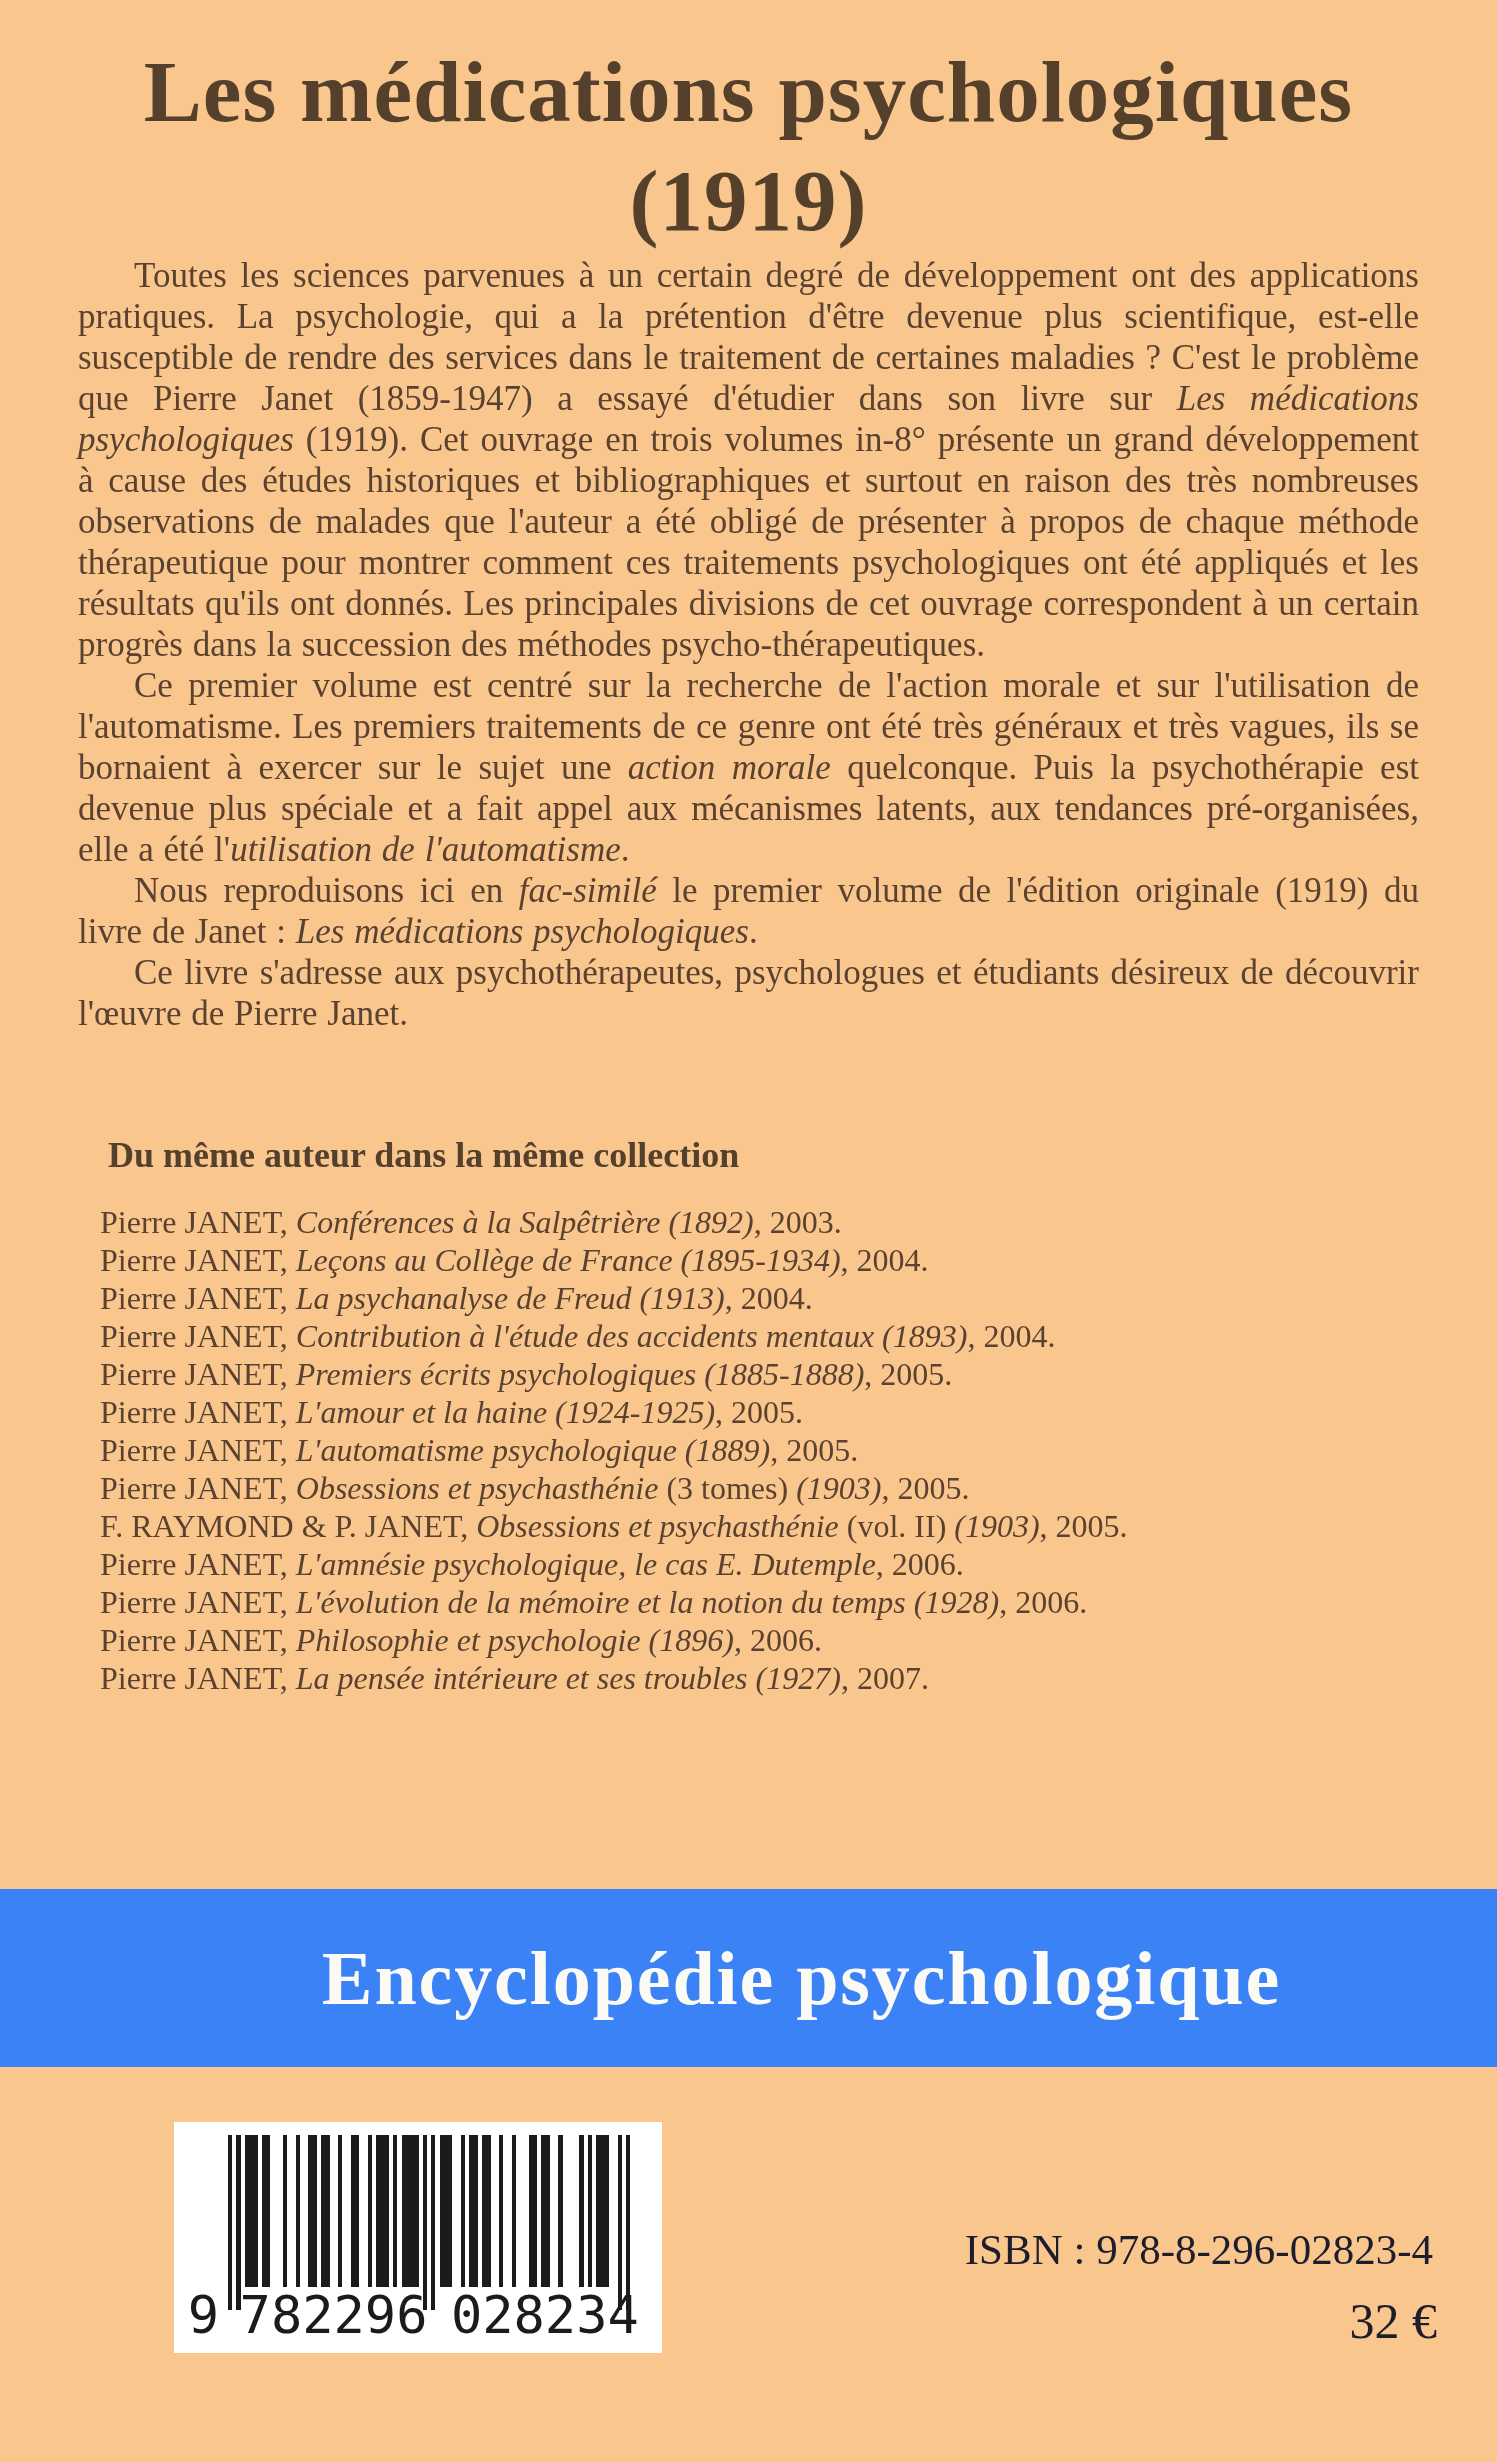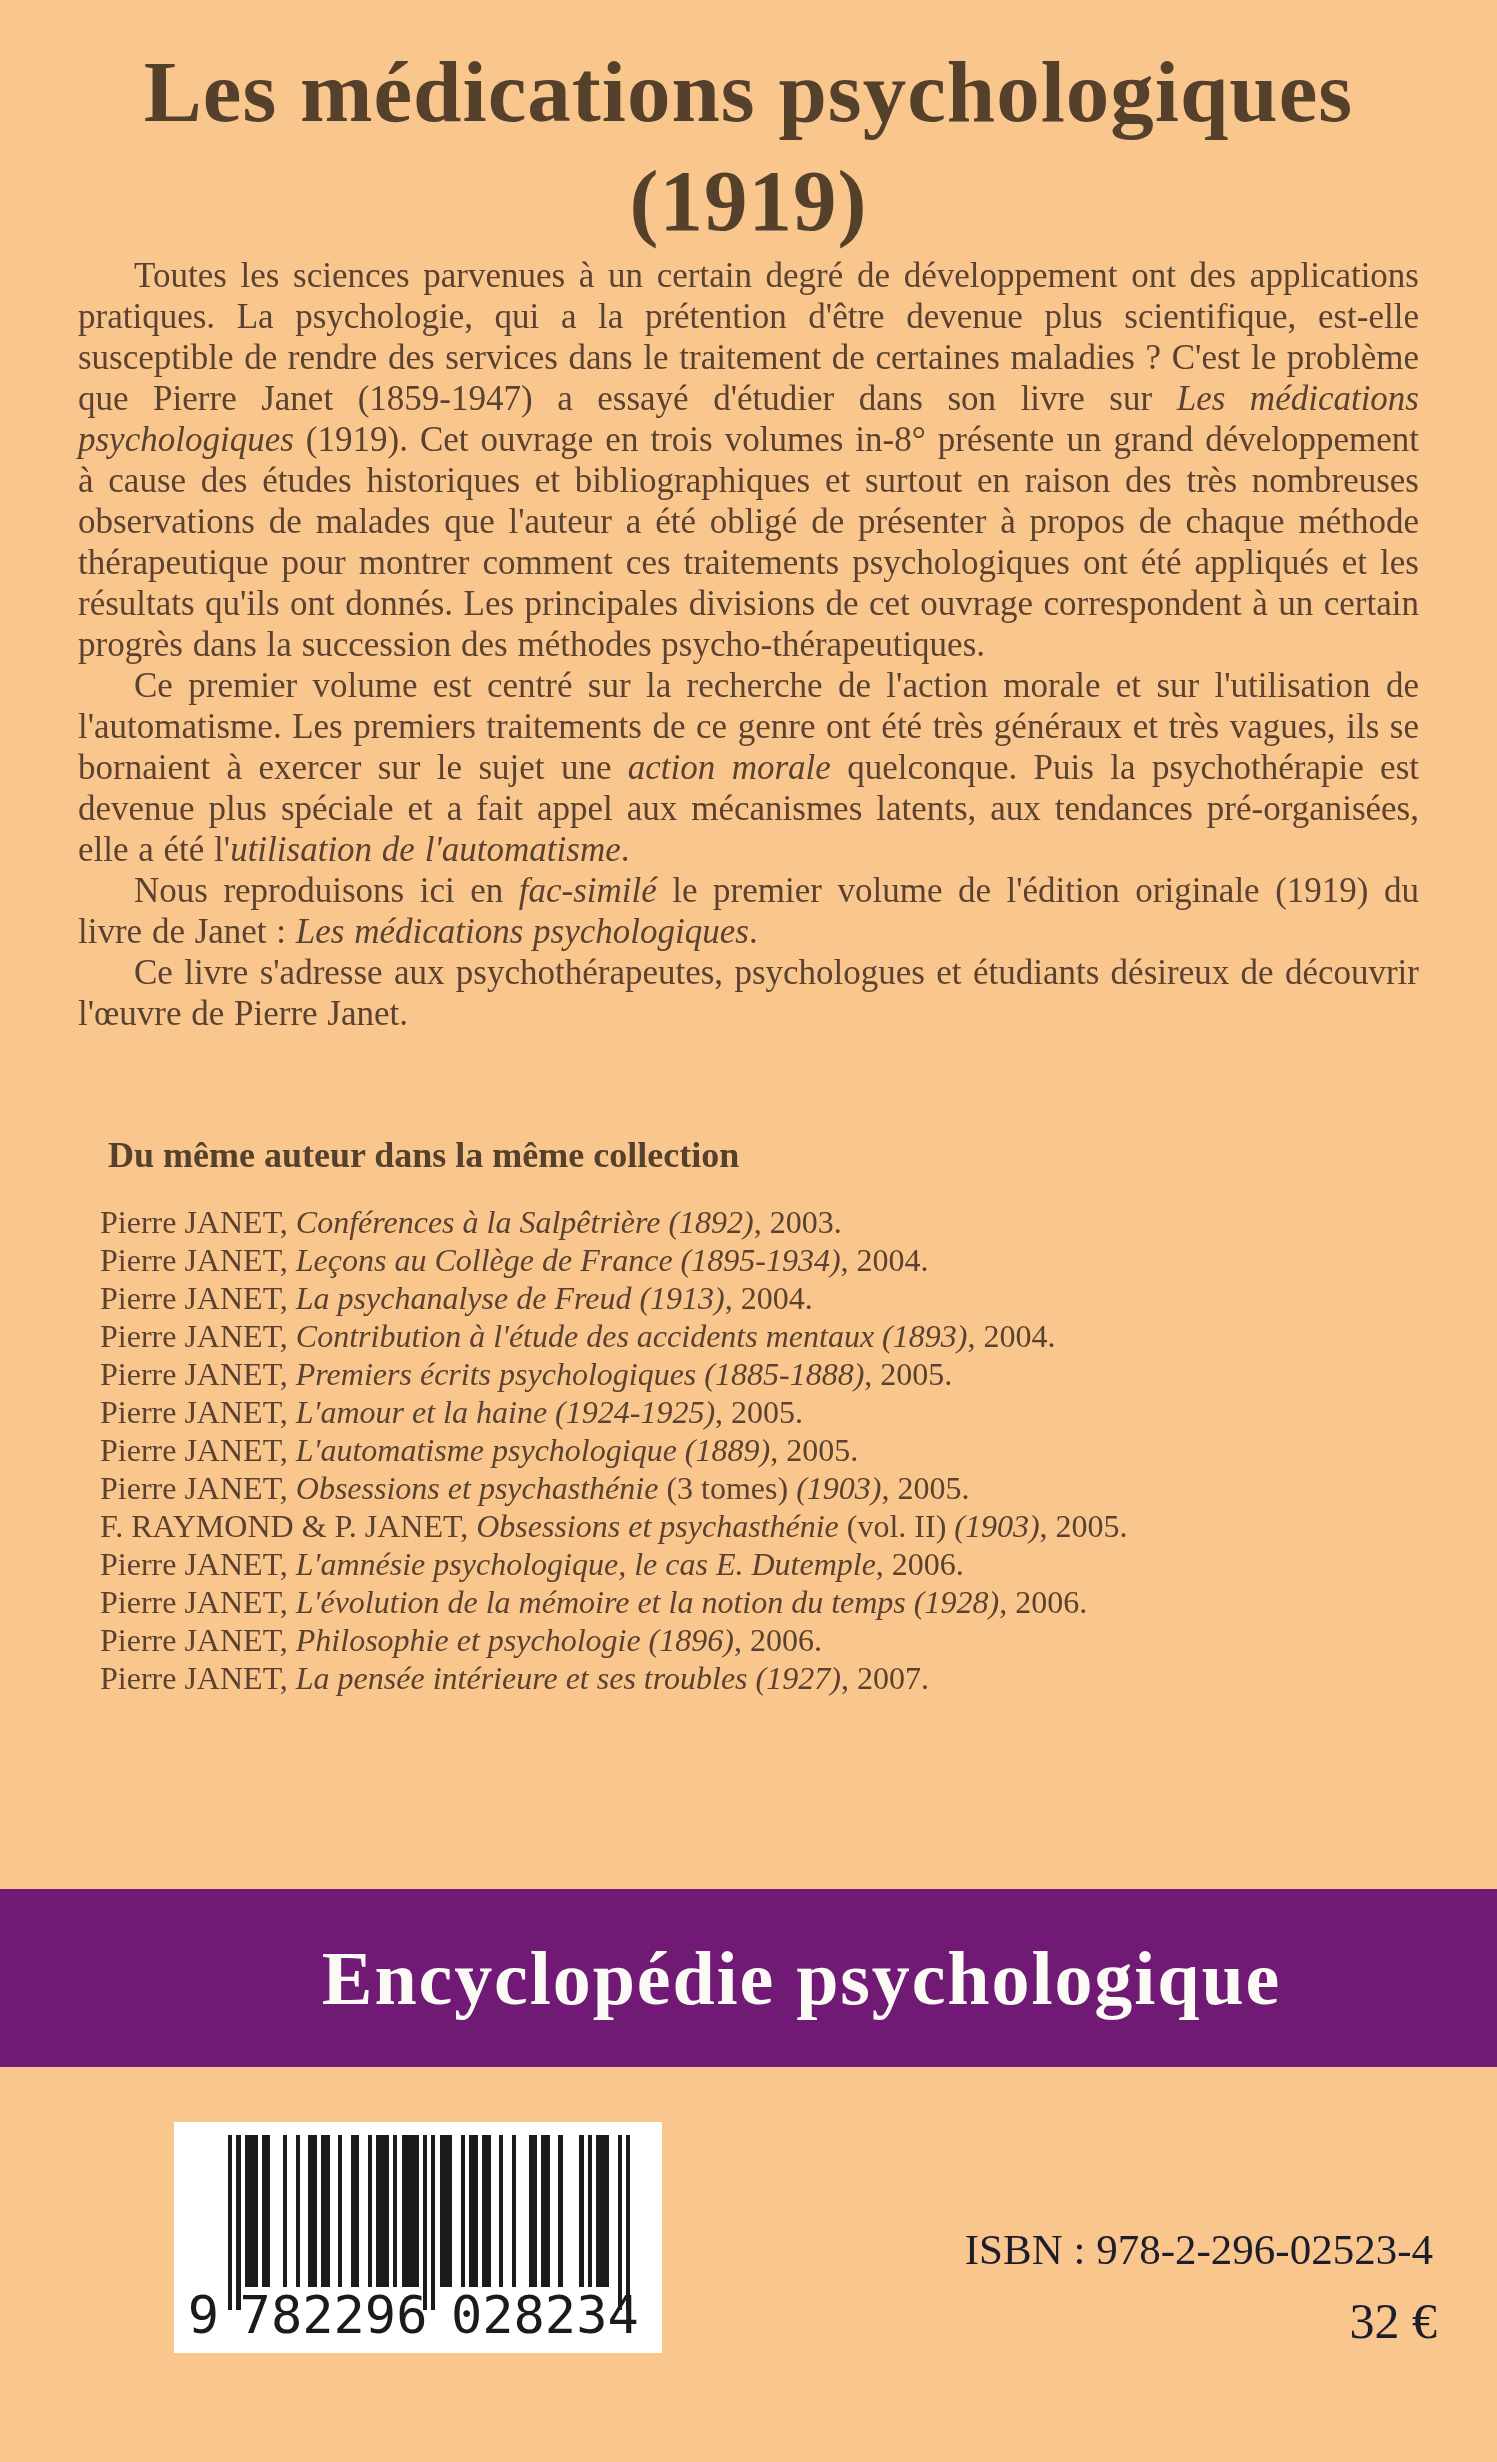--- a/index.html
+++ b/index.html
@@ -16,21 +16,21 @@
   .top{height:1889px;overflow:hidden;}
   h1.title{margin:0;padding-top:37px;text-align:center;font-weight:bold;color:#55402c;}
   h1.title .tline{display:block;font-size:87px;line-height:109px;letter-spacing:1px;}
   .body{padding:0 78px;font-size:35px;line-height:41px;text-align:justify;word-spacing:1px;font-family:Liberation Serif, serif;}
   .body p{margin:0;text-indent:56px;}
   .body i{font-style:italic;}
   .collection{margin-top:99px;padding:0 78px 0 100px;}
   .collection h2{margin:8px;font-size:36px;line-height:45px;font-weight:bold;color:#54402d;}
   ul.book-list{list-style:none;margin:25px 0 0 0;padding:0;font-size:32px;line-height:38px;}
   ul.book-list li{margin:0;white-space:nowrap;}
-  .band{height:178px;background:#701a75;display:flex;align-items:center;justify-content:center;}
+  .band{height:178px;background:#3b82f6;display:flex;align-items:center;justify-content:center;}
   .band .band-label{color:#fbfaf4;font-size:76px;font-weight:bold;letter-spacing:1.9px;transform:translateX(53px);}
   .bottom{position:relative;height:396px;}
   .barcode-box{position:absolute;left:174px;top:55px;width:488px;height:231px;background:#ffffff;}
   .bars{position:absolute;left:54px;right:31px;top:12.6px;height:175px;display:flex;align-items:flex-start;}
   .bars i{flex:1;height:152px;background:transparent;}
   .bars i.on{background:#1b1b1b;}
   .bars i.g{height:175px;}
   .digits{position:absolute;left:54px;right:31px;top:163px;display:flex;padding-left:11.6px;
           font-family:"DejaVu Sans Mono",monospace;font-size:52px;color:#1b1b1b;}
   .digits .lead{position:absolute;left:-45px;width:41px;text-align:center;}
@@ -183,19 +183,19 @@
           <i class=" g"></i>
           <i class="on g"></i>
         </div>
       <div class="digits">
         <span class="lead">9</span>
         <span class="grp">782296</span>
         <span class="grp g2">028234</span>
       </div>
     </div>
 
-    <div class="isbn">ISBN : 978-2-296-02523-4</div>
+    <div class="isbn">ISBN : 978-8-296-02823-4</div>
     <div class="price">32 €</div>
 
   </div>
 
 </div>
 
 
 </body></html>

